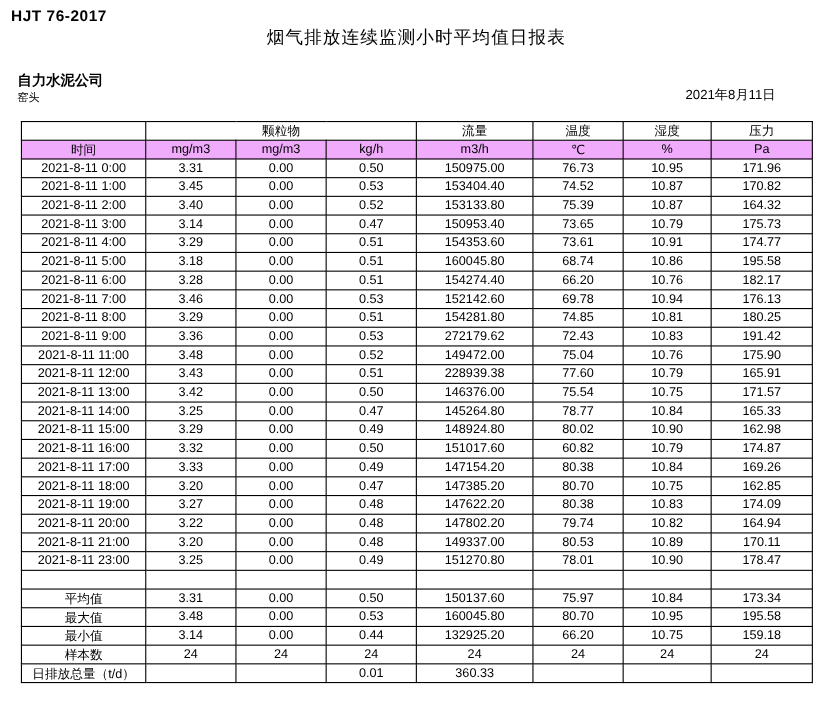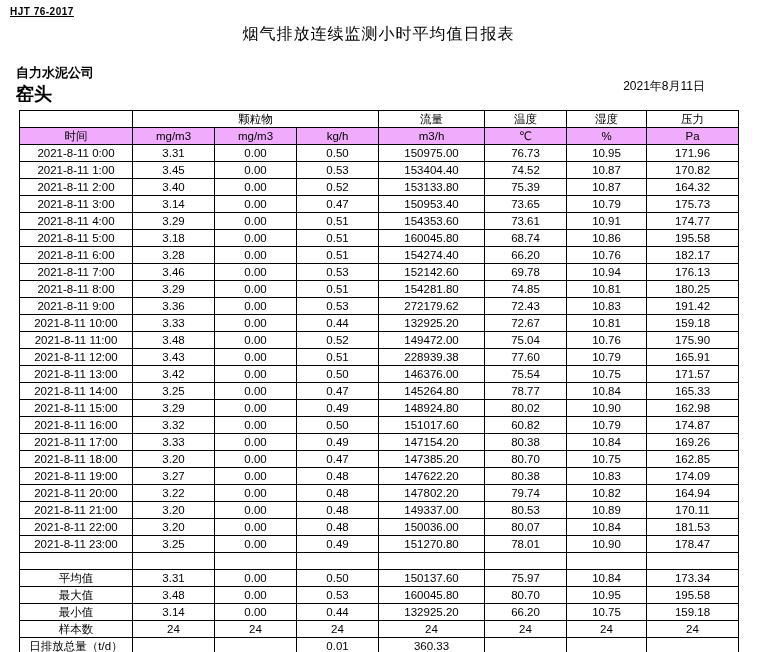--- a/index.html
+++ b/index.html
@@ -17,24 +17,23 @@
   }
   .page {
     position: relative;
     width: 757px;
     height: 652px;
   }
   .std-code {
     position: absolute;
     left: 10px;
     top: 6px;
-    font-size: 10px;
+    font-size: 14px;
     font-weight: bold;
     letter-spacing: 0.5px;
-    text-decoration: underline;
   }
   .doc-title {
     position: absolute;
     left: 0;
     top: 24px;
     width: 757px;
     text-align: center;
     font-size: 16px;
     font-weight: normal;
     letter-spacing: 1px;
@@ -44,22 +43,22 @@
     left: 16px;
     top: 64px;
     font-size: 13px;
     font-weight: bold;
     text-align: center;
   }
   .facility {
     position: absolute;
     left: 16px;
     top: 82px;
-    font-size: 18px;
-    font-weight: bold;
+    font-size: 10px;
+    font-weight: normal;
   }
   .report-date {
     position: absolute;
     right: 52px;
     top: 78px;
     font-size: 12px;
   }
   table.main {
     position: absolute;
     left: 19px;
@@ -250,30 +249,20 @@
         <td class="time-cell">2021-8-11 9:00</td>
         <td class="val-cell">3.36</td>
         <td class="val-cell">0.00</td>
         <td class="val-cell">0.53</td>
         <td class="val-cell">272179.62</td>
         <td class="val-cell">72.43</td>
         <td class="val-cell">10.83</td>
         <td class="val-cell">191.42</td>
       </tr>
       <tr>
-        <td class="time-cell">2021-8-11 10:00</td>
-        <td class="val-cell">3.33</td>
-        <td class="val-cell">0.00</td>
-        <td class="val-cell">0.44</td>
-        <td class="val-cell">132925.20</td>
-        <td class="val-cell">72.67</td>
-        <td class="val-cell">10.81</td>
-        <td class="val-cell">159.18</td>
-      </tr>
-      <tr>
         <td class="time-cell">2021-8-11 11:00</td>
         <td class="val-cell">3.48</td>
         <td class="val-cell">0.00</td>
         <td class="val-cell">0.52</td>
         <td class="val-cell">149472.00</td>
         <td class="val-cell">75.04</td>
         <td class="val-cell">10.76</td>
         <td class="val-cell">175.90</td>
       </tr>
       <tr>
@@ -370,30 +359,20 @@
         <td class="time-cell">2021-8-11 21:00</td>
         <td class="val-cell">3.20</td>
         <td class="val-cell">0.00</td>
         <td class="val-cell">0.48</td>
         <td class="val-cell">149337.00</td>
         <td class="val-cell">80.53</td>
         <td class="val-cell">10.89</td>
         <td class="val-cell">170.11</td>
       </tr>
       <tr>
-        <td class="time-cell">2021-8-11 22:00</td>
-        <td class="val-cell">3.20</td>
-        <td class="val-cell">0.00</td>
-        <td class="val-cell">0.48</td>
-        <td class="val-cell">150036.00</td>
-        <td class="val-cell">80.07</td>
-        <td class="val-cell">10.84</td>
-        <td class="val-cell">181.53</td>
-      </tr>
-      <tr>
         <td class="time-cell">2021-8-11 23:00</td>
         <td class="val-cell">3.25</td>
         <td class="val-cell">0.00</td>
         <td class="val-cell">0.49</td>
         <td class="val-cell">151270.80</td>
         <td class="val-cell">78.01</td>
         <td class="val-cell">10.90</td>
         <td class="val-cell">178.47</td>
       </tr>
 

